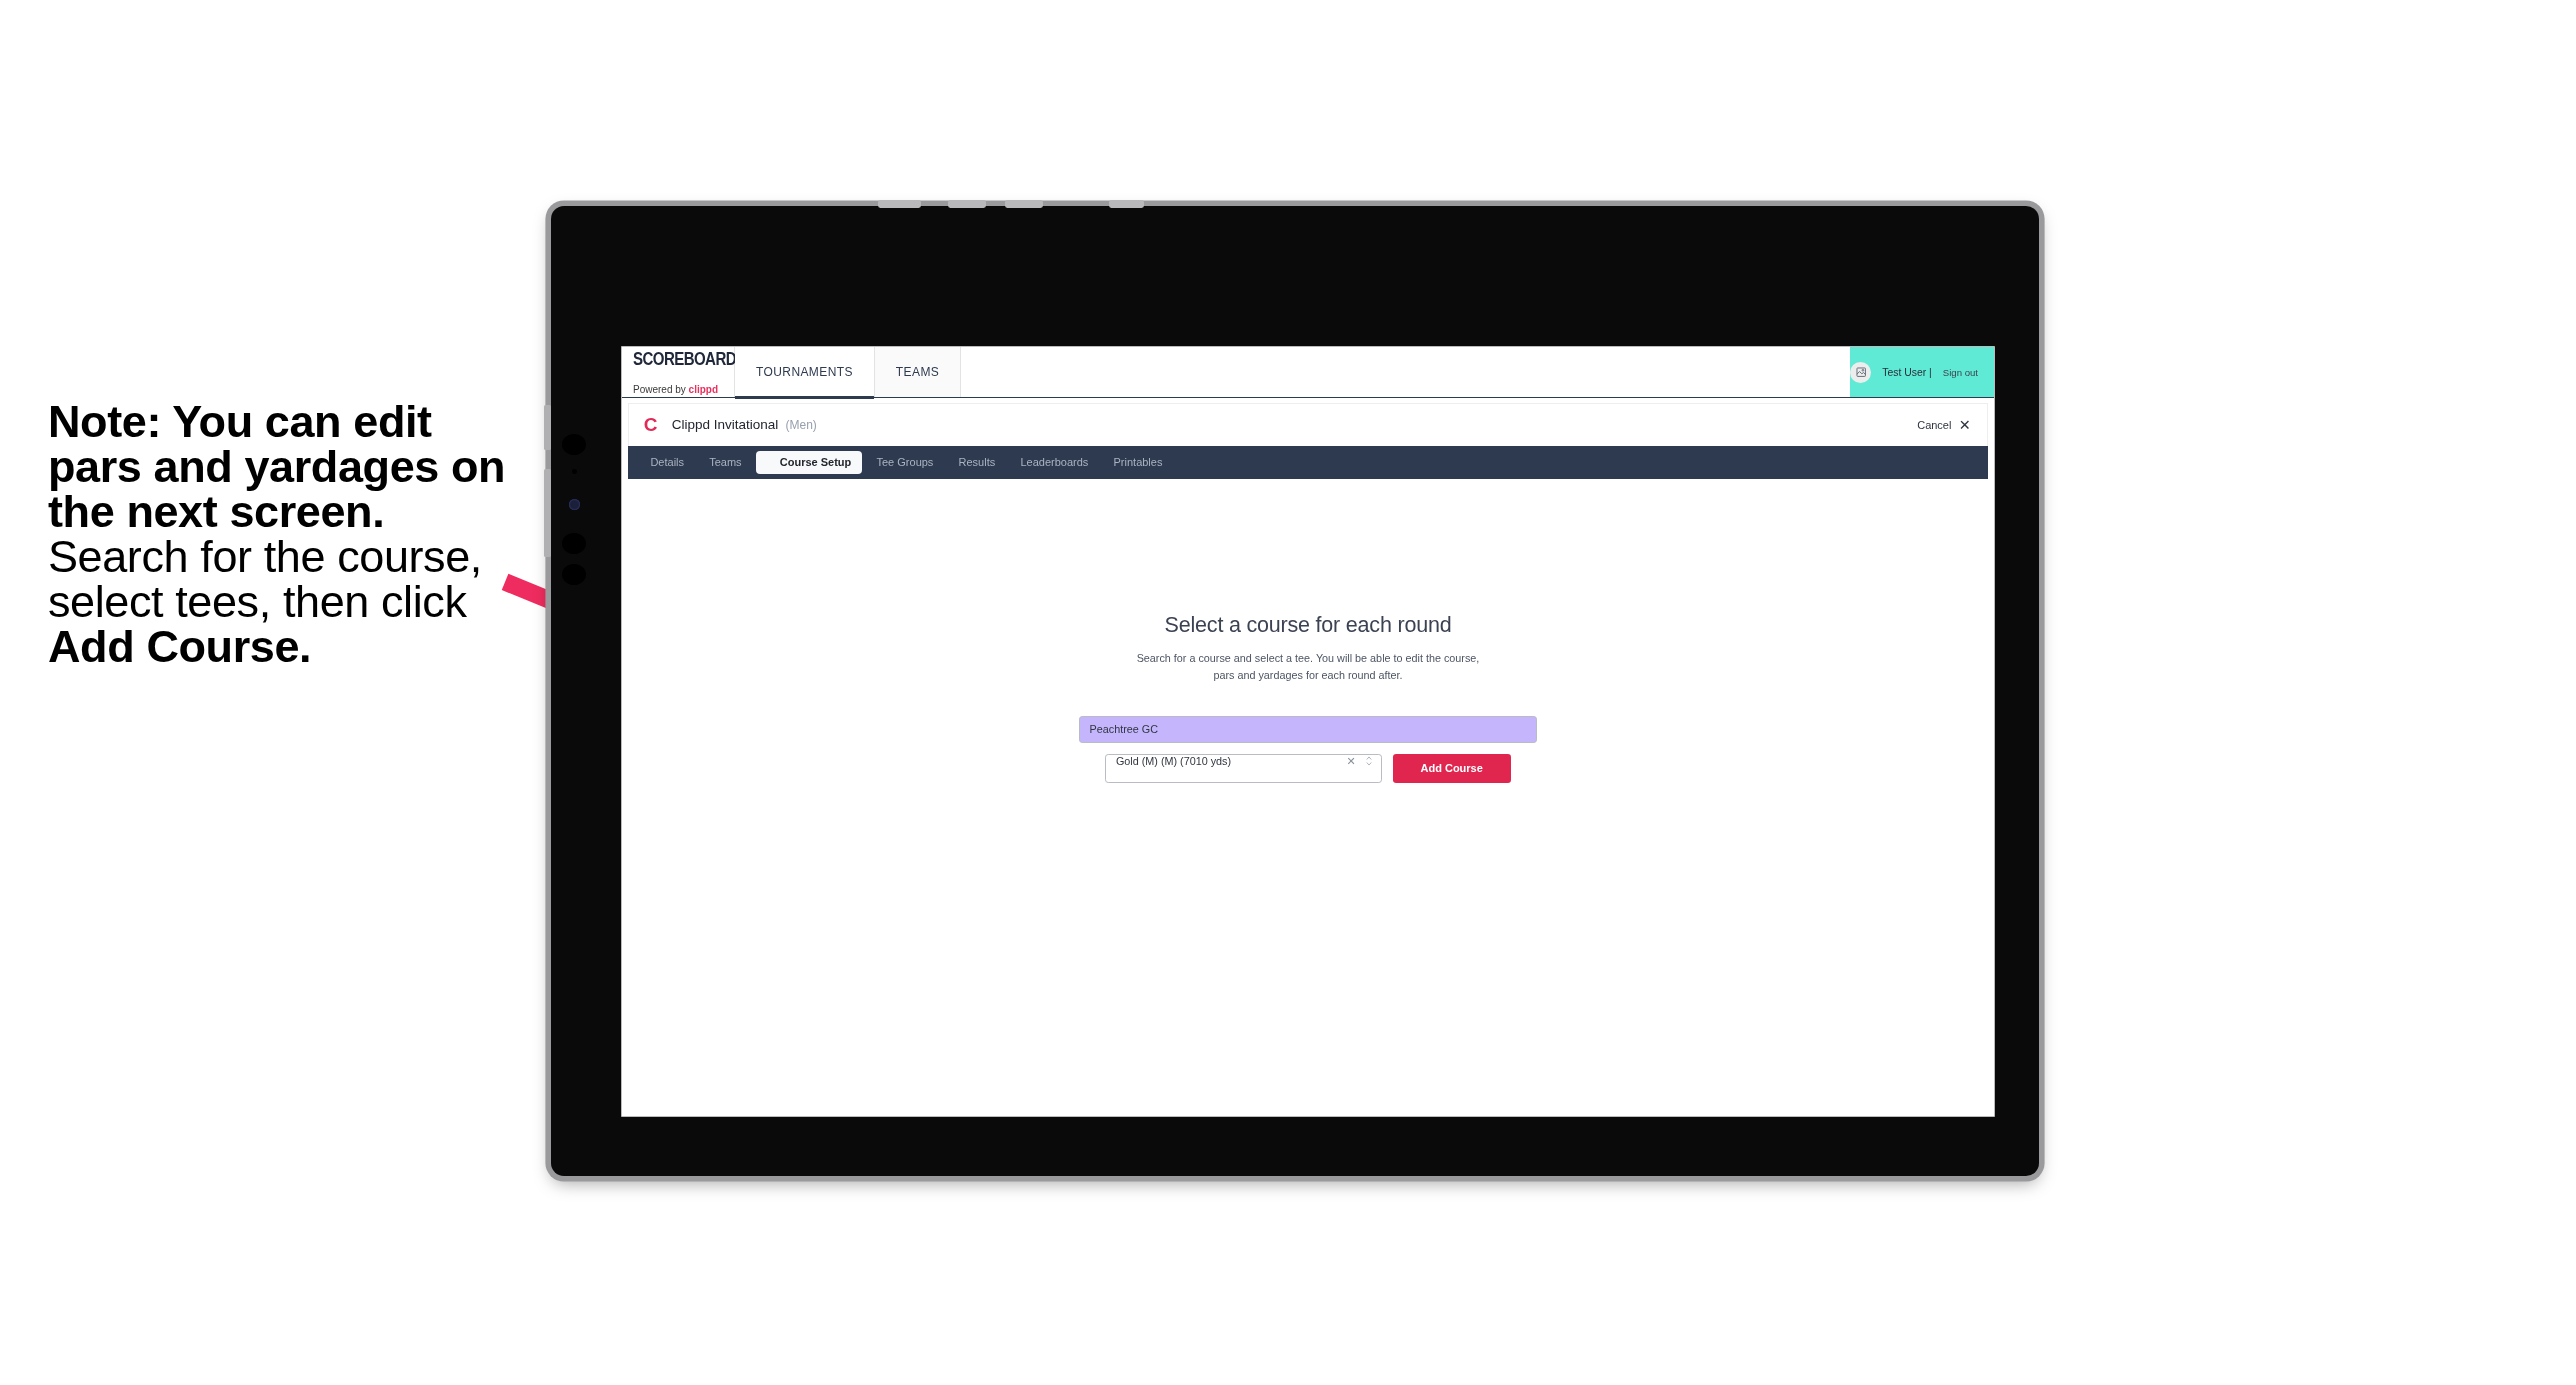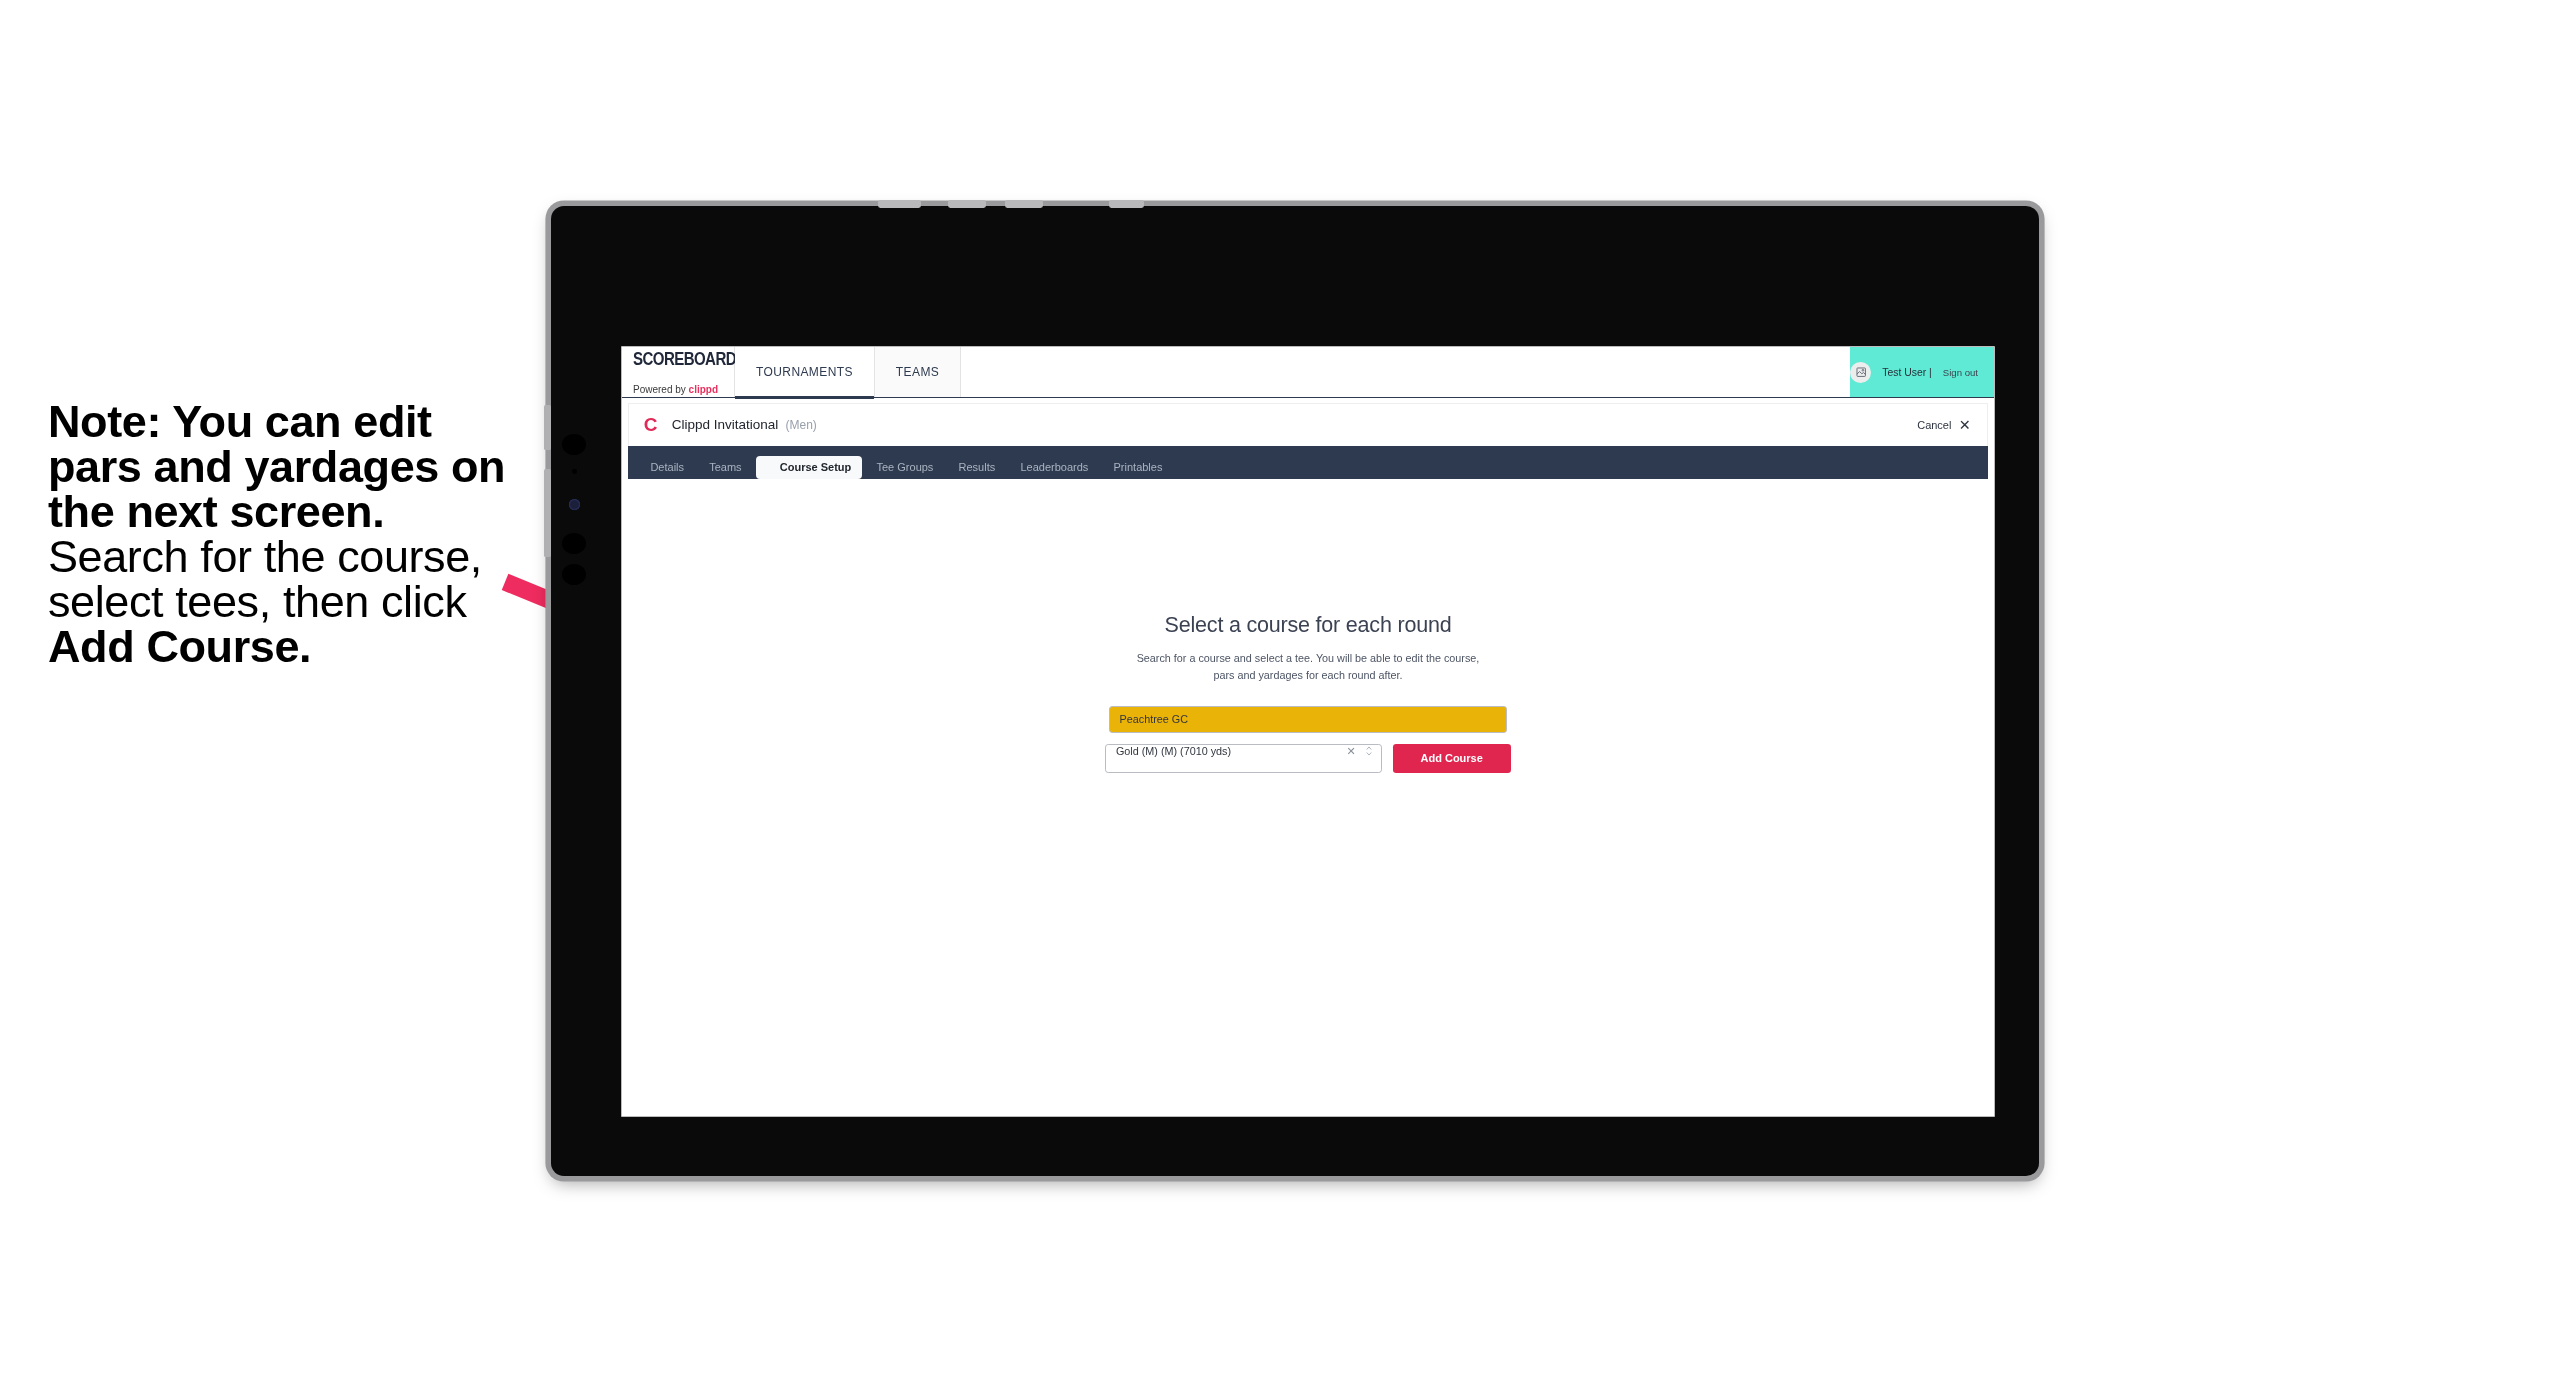--- a/index.html
+++ b/index.html
@@ -233,21 +233,21 @@
   }
   #sub-right .cancel-label { font-size: 11px; color: #2e3440; }
   #sub-right .x { font-size: 14.3px; color: #2e3440; line-height: 1; }
 
   
   #tab-strip {
     margin: 0 6.4px;
     height: 33px;
     background: #2e3a4f;
     display: flex;
-    align-items: flex-end;
+    align-items: center;
     padding: 0 11px;
     gap: 3.2px;
   }
   .tab {
     font-size: 11px;
     color: #aab3c2;
     padding: 5.6px 11px;
     border-radius: 4px;
     cursor: pointer;
     white-space: nowrap;
@@ -276,30 +276,30 @@
   }
   #main .subtitle {
     margin-top: 12.7px;
     width: 350px;
     text-align: center;
     font-size: 10.8px;
     line-height: 1.55;
     color: #4d5564;
   }
   #course-search {
-    margin-top: 22px;
-    width: 398px;
+    margin-top: 32px;
+    width: 458px;
     height: 27px;
     border: 0.8px solid #b9bcc2;
     border-radius: 3.2px;
     padding: 0 9.6px;
     font-size: 10.8px;
     color: #31363f;
     font-family: "Liberation Sans", sans-serif;
-    background: #eab308;
+    background: #c4b5fd;
   }
   #course-search::placeholder { color: #9aa0aa; }
   #tee-row {
     margin-top: 11px;
     display: flex;
     align-items: stretch;
     gap: 10.4px;
   }
   #tee-select {
     width: 277px;

